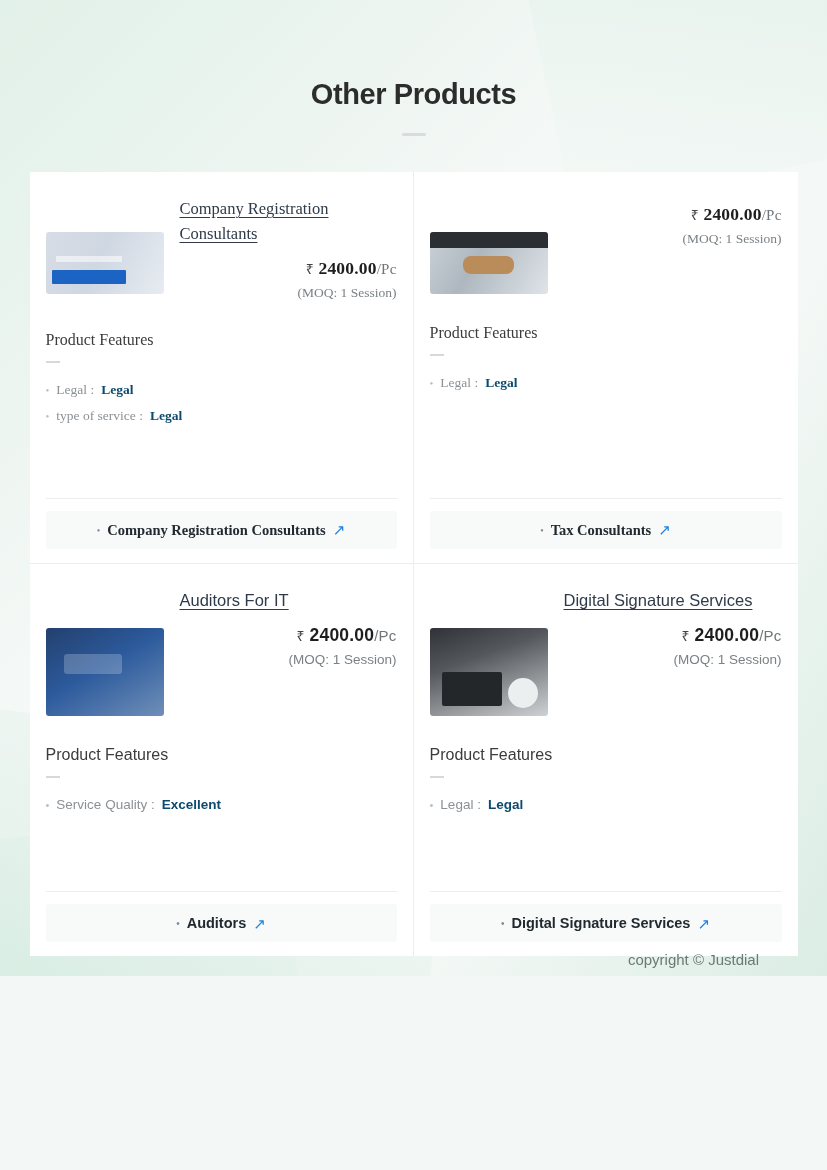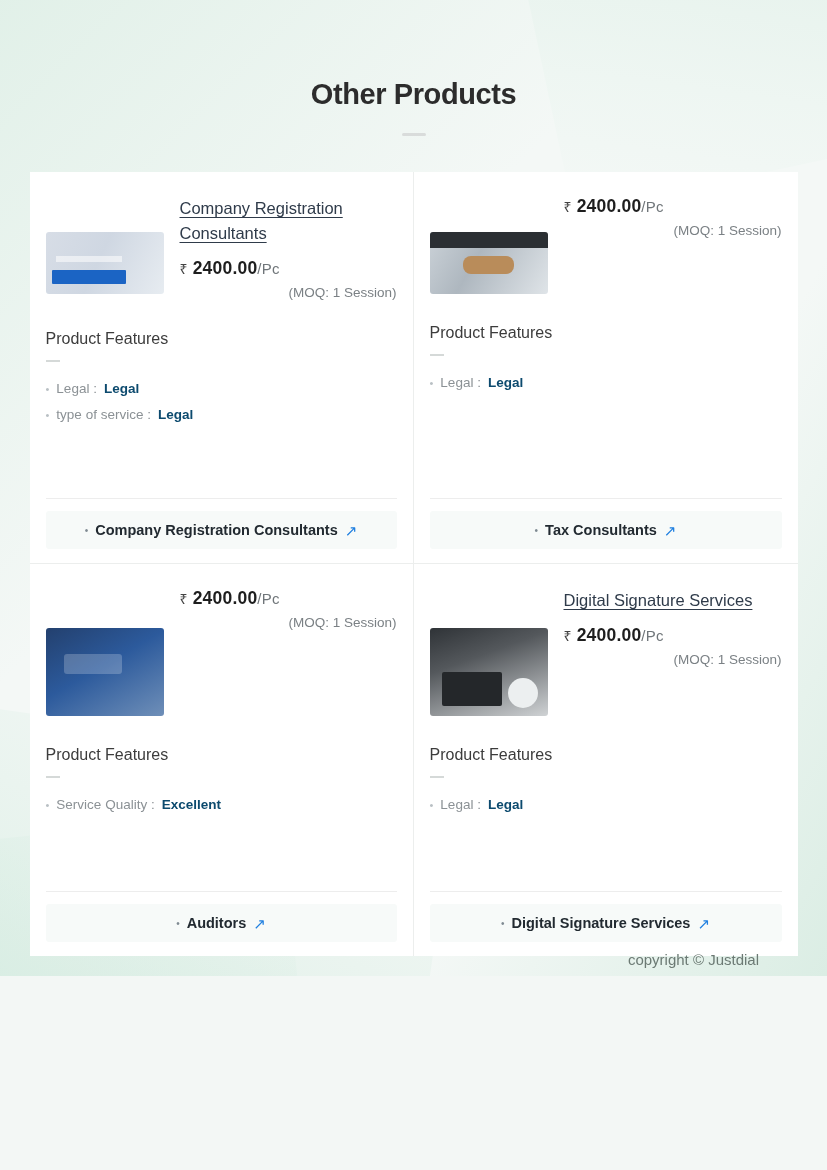--- a/index.html
+++ b/index.html
@@ -68,21 +68,21 @@
   }
 
   .card {
     background: #ffffff;
     padding: 22px 16px 14px 16px;
     min-height: 392px;
     display: flex;
     flex-direction: column;
   }
   .card.b-right { border-right: 1px solid #eceeed; }
-  .card.b-bottom { border-bottom: 1px solid #eceeed; }
+  .card.b-bottom { border-bottom: 1px solid #eceeed; font-family: Liberation Serif, serif; }
 
   .card-top {
     display: flex;
     gap: 16px;
     align-items: flex-start;
   }
   .thumb {
     width: 118px; height: 62px;
     flex: 0 0 118px;
     border-radius: 3px;
@@ -157,22 +157,23 @@
     text-decoration: underline;
     text-underline-offset: 3px;
     cursor: pointer;
     display: block;
     margin: 0 0 12px 0;
     font-weight: 400;
   }
   .price-row {
     font-size: 17px;
     color: #333;
-    margin: 0 0 6px 0;
+    margin: 8px 0 6px 0;
     letter-spacing: .2px;
+    text-align: right;
   }
   .rupee { font-size: 14px; color: #444; }
   .price { font-weight: 700; color: #1e1e1e; font-size: 17.5px; }
   .unit { color: #6f7579; font-size: 15px; }
   .moq { font-size: 13.5px; color: #7b8185; text-align: right; }
 
   .features-label {
     font-size: 16px;
     color: #3c3c3c;
     margin: 30px 0 0 0;
@@ -316,20 +317,21 @@
         </div>
       </div>
     </div>
 
     <div class="card b-right">
       <div class="card-top">
         <div class="thumb tall">
           <div class="thumb-inner ph-audit"></div>
         </div>
         <div class="card-head">
+          <a class="prod-title">Auditors For IT</a>
           <div class="price-row">
             <span class="rupee">₹</span>
             <span class="price">2400.00</span><span class="unit">/Pc</span>
           </div>
           <div class="moq">(MOQ: 1 Session)</div>
         </div>
       </div>
 
       <div class="features-label">Product Features</div>
       <div class="features-rule"></div>

